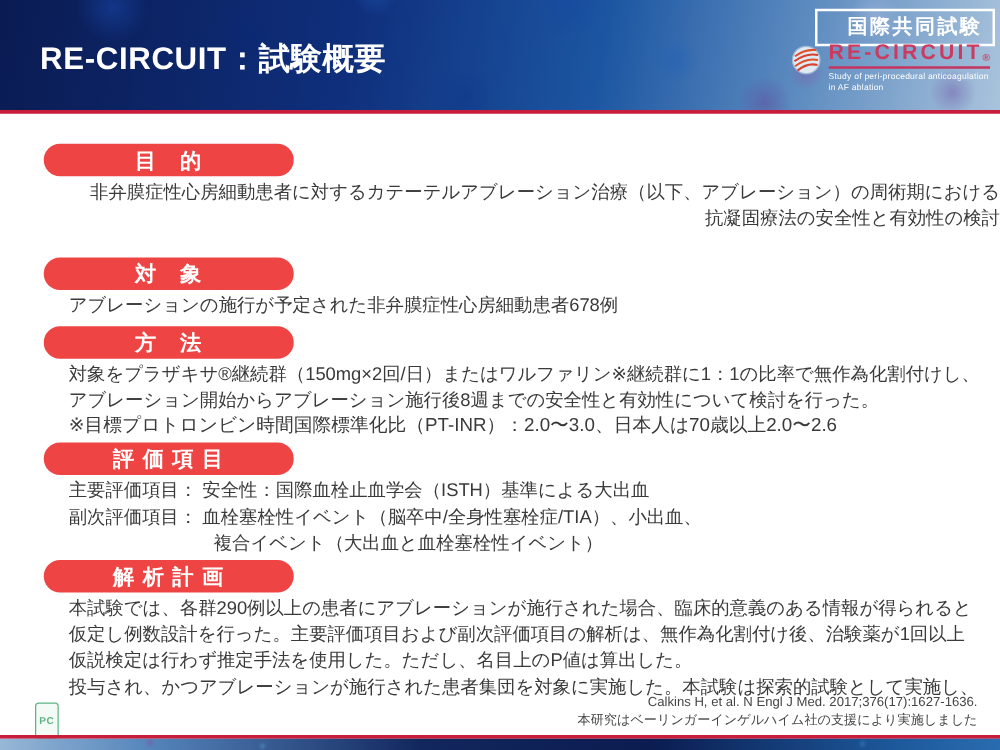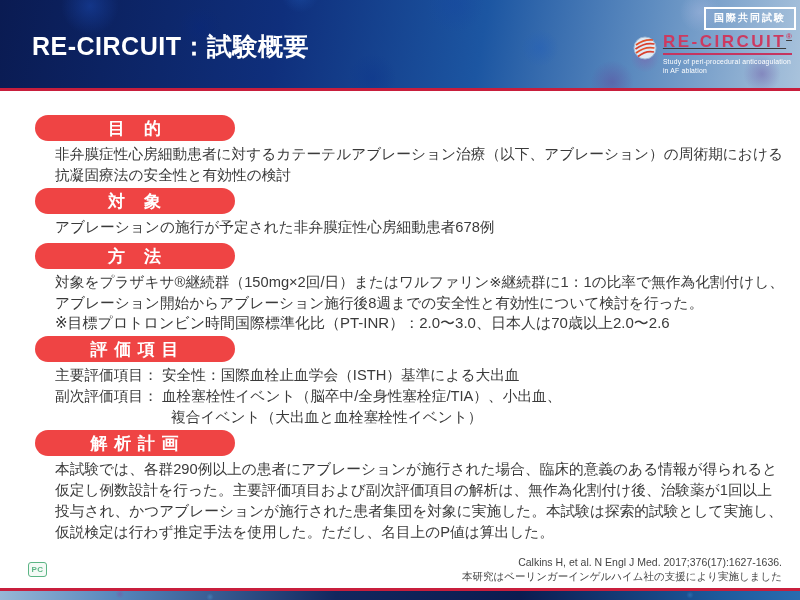--- a/index.html
+++ b/index.html
@@ -29,59 +29,59 @@
   .header-title {
     position:absolute; left:32px; top:30px;
     font-size:25px; font-weight:bold; color:#ffffff; letter-spacing:.5px;
   }
   .header-red-line {
     position:absolute; top:88px; left:0; width:800px; height:3px; background:#c81e3c;
   }
   .badge {
     position:absolute; top:7px; right:4px;
     border:2px solid #ffffff; color:#ffffff;
-    font-size:10px; font-weight:bold; letter-spacing:2px;
-    padding:2px 8px 3px 8px;
+    font-size:16px; font-weight:bold; letter-spacing:2px;
+    padding:2px 8px 3px 24px;
   }
   .logo {
     position:absolute; top:33px; right:8px;
     display:flex; align-items:flex-start;
   }
   .logo-globe { margin:3px 6px 0 0; flex:0 0 auto; }
   .logo-name-row {
-    display:flex; align-items:flex-start;
-    border-bottom:2px solid #c53560; padding-bottom:2px;text-decoration:underline;
+    display:flex; align-items:flex-end;
+    border-bottom:2px solid #c53560; padding-bottom:2px;
   }
   .logo-name {
     font-size:17px; font-weight:bold; color:#cc3a60; letter-spacing:2.5px; line-height:18px;
   }
   .logo-reg { font-size:8px; color:#cc3a60; font-weight:bold; line-height:8px; }
   .logo-sub { margin-top:3px; color:#ffffff; font-size:6.8px; line-height:8.5px; letter-spacing:.2px; }
 
   
   .content { position:absolute; top:91px; left:0; width:800px; padding:24px 0 0 35px; }
   .pill {
     width:200px; height:26px; border-radius:15px; background:#ef4444;
     color:#ffffff; font-size:17px; font-weight:bold;
     display:flex; align-items:center; justify-content:center;
     letter-spacing:1px; margin-bottom:3px;
   }
   .section-text { margin-left:20px; font-size:14.7px; line-height:21px; color:#3a3a3a; white-space:nowrap; }
   .section-text .indent { padding-left:116px; }
   .footnote { margin-left:20px; font-size:15px; line-height:18px; color:#3a3a3a; white-space:nowrap; }
-  .mb10 { margin-bottom:2px; } .mb5 { margin-bottom:5px; }
+  .mb10 { margin-bottom:20px;text-align:right; } .mb5 { margin-bottom:5px; }
   .mb4 { margin-bottom:4px; }  .mb2 { margin-bottom:2px; }
 
   
   .citation {
     position:absolute; top:555px; right:18px; text-align:right;
     font-size:10.5px; line-height:14px; color:#444444;
   }
   .pc-mark {
-    position:absolute; left:28px; top:562px; width:19px; height:15px;
+    position:absolute; left:28px; top:562px; width:19px; height:29px;
     border:1px solid #5cb585; border-radius:3px; color:#5cb585;
     font-size:8px; font-weight:bold; letter-spacing:.5px;
     display:flex; align-items:center; justify-content:center; background:#f4faf6;
   }
   .bottom-red-line { position:absolute; top:588px; left:0; width:800px; height:3px; background:#c81e3c; }
   .bottom-bar {
     position:absolute; top:591px; left:0; width:800px; height:9px;
     background:
       radial-gradient(circle 5px at 690px 4px, rgba(45,110,175,.9), rgba(45,110,175,0) 75%),
       radial-gradient(circle 6px at 120px 3px, rgba(110,100,170,.8), rgba(110,100,170,0) 75%),
@@ -153,22 +153,22 @@
       <div>副次評価項目： 血栓塞栓性イベント（脳卒中/全身性塞栓症/TIA）、小出血、</div>
       <div class="indent">複合イベント（大出血と血栓塞栓性イベント）</div>
     </div>
   </div>
 
   <div>
     <div class="pill">解 析 計 画</div>
     <div class="section-text">
       <div>本試験では、各群290例以上の患者にアブレーションが施行された場合、臨床的意義のある情報が得られると</div>
       <div>仮定し例数設計を行った。主要評価項目および副次評価項目の解析は、無作為化割付け後、治験薬が1回以上</div>
+      <div>仮説検定は行わず推定手法を使用した。ただし、名目上のP値は算出した。</div>
       <div>投与され、かつアブレーションが施行された患者集団を対象に実施した。本試験は探索的試験として実施し、</div>
-      <div>仮説検定は行わず推定手法を使用した。ただし、名目上のP値は算出した。</div>
     </div>
   </div>
 
 </div>
 
 <div class="citation">
   <div>Calkins H, et al. N Engl J Med. 2017;376(17):1627-1636.</div>
   <div>本研究はベーリンガーインゲルハイム社の支援により実施しました</div>
 </div>
 <div class="pc-mark">PC</div>

